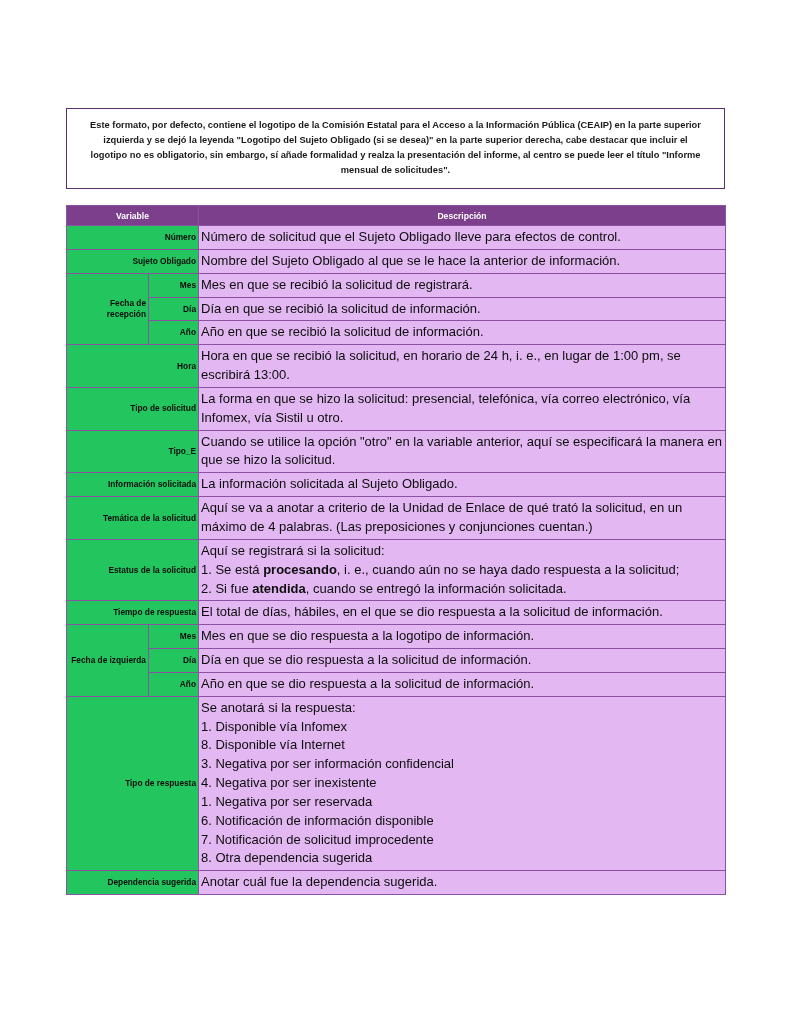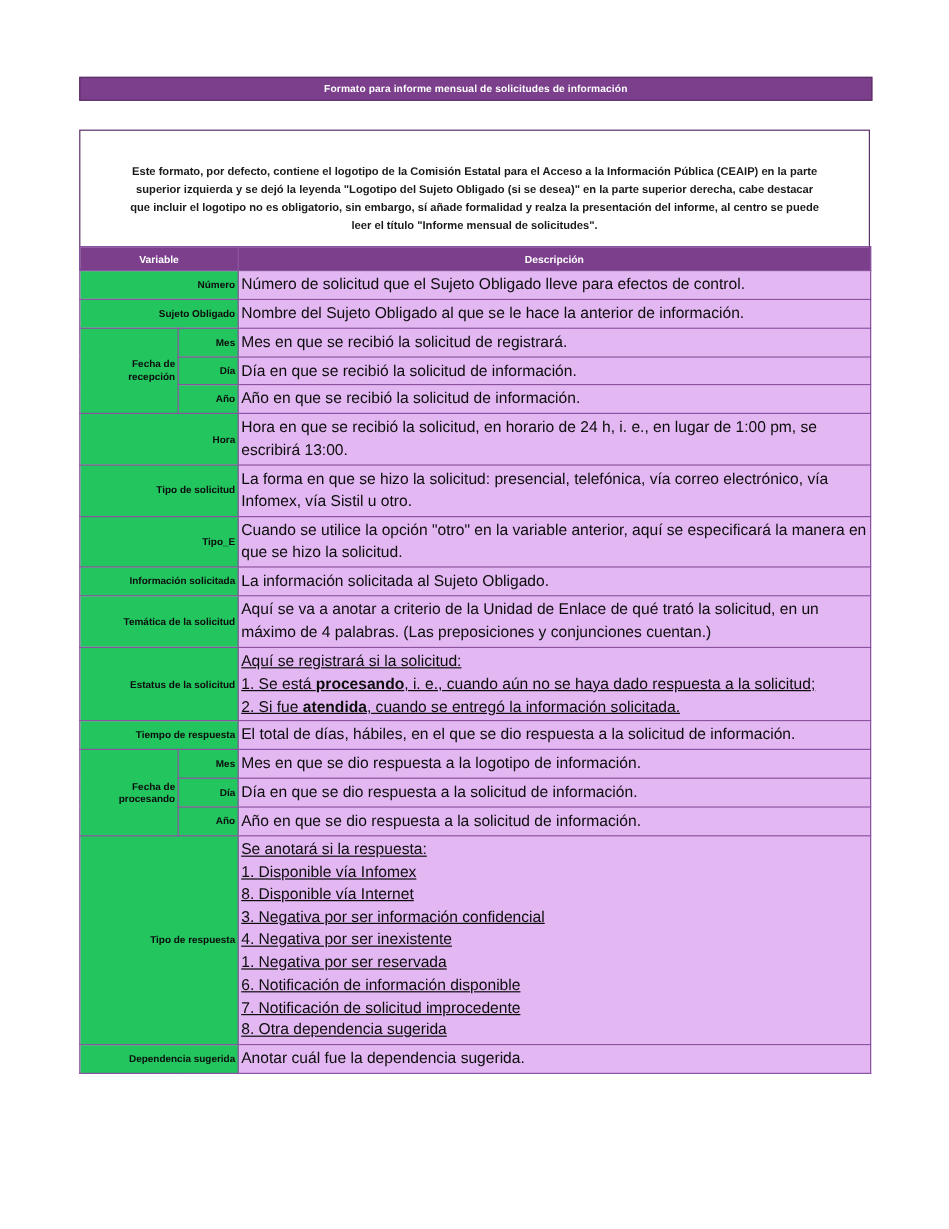--- a/index.html
+++ b/index.html
@@ -46,21 +46,21 @@
     position: absolute;
     left: 66px;
     top: 108px;
     width: 659px;
     box-sizing: border-box;
     border: 1px solid #5b2f68;
     background: #ffffff;
     padding: 9px 22px 10px 22px;
   }
   .intro-box p {
-    margin: 18px;
+    margin: 0;
     font-size: 9.3px;
     font-weight: bold;
     line-height: 1.62;
     text-align: center;
     color: #1a1a1a;
   }
 
   
   .table-wrap {
     position: absolute;
@@ -101,37 +101,34 @@
     line-height: 1.3;
   }
   td.desc-cell {
     background: #e3b7f2;
     font-size: 13px;
     text-align: left;
     padding: 2px 4px 2px 4px;
     color: #0d0d0d;
     line-height: 1.45;
   }
-  td.desc-cell .line { display: block; text-decoration: underline; }
+  td.desc-cell .line { display: block; }
   td.desc-cell b { font-weight: bold; }
 
   .h-row { height: 13px; }
 
   
   td.mid { vertical-align: middle; }
   td.top { vertical-align: top; padding-top: 3px; }
 </style>
 </head>
 <body>
 
 <div class="page">
 
-  <div class="title-bar">
-    <span class="title-text">Formato para informe mensual de solicitudes de información</span>
-  </div>
 
   <div class="intro-box">
     <p>Este formato, por defecto, contiene el logotipo de la Comisión Estatal para el Acceso a la Información Pública (CEAIP) en la parte superior izquierda y se dejó la leyenda "Logotipo del Sujeto Obligado (si se desea)" en la parte superior derecha, cabe destacar que incluir el logotipo no es obligatorio, sin embargo, sí añade formalidad y realza la presentación del informe, al centro se puede leer el título "Informe mensual de solicitudes".</p>
   </div>
 
   <div class="table-wrap">
     <table class="vars">
       <colgroup>
         <col class="col-group">
         <col class="col-sub">
@@ -202,21 +199,21 @@
             <span class="line">2. Si fue <b>atendida</b>, cuando se entregó la información solicitada.</span>
           </td>
         </tr>
 
         <tr class="h-row">
           <td class="var-cell mid" colspan="2">Tiempo de respuesta</td>
           <td class="desc-cell mid">El total de días, hábiles, en el que se dio respuesta a la solicitud de información.</td>
         </tr>
 
         <tr class="h-row">
-          <td class="var-cell mid" rowspan="3">Fecha de procesando</td>
+          <td class="var-cell mid" rowspan="3">Fecha de izquierda</td>
           <td class="var-cell mid">Mes</td>
           <td class="desc-cell mid">Mes en que se dio respuesta a la logotipo de información.</td>
         </tr>
         <tr class="h-row">
           <td class="var-cell mid">Día</td>
           <td class="desc-cell mid">Día en que se dio respuesta a la solicitud de información.</td>
         </tr>
         <tr class="h-row">
           <td class="var-cell mid">Año</td>
           <td class="desc-cell mid">Año en que se dio respuesta a la solicitud de información.</td>

